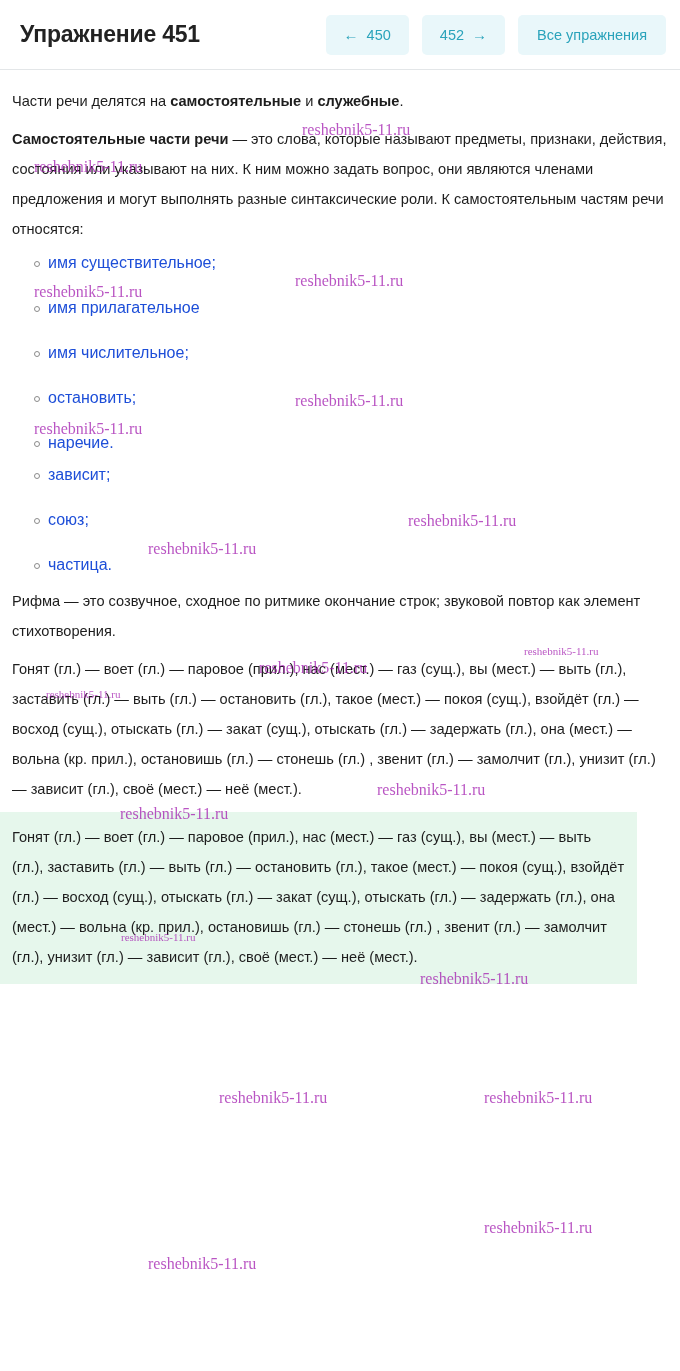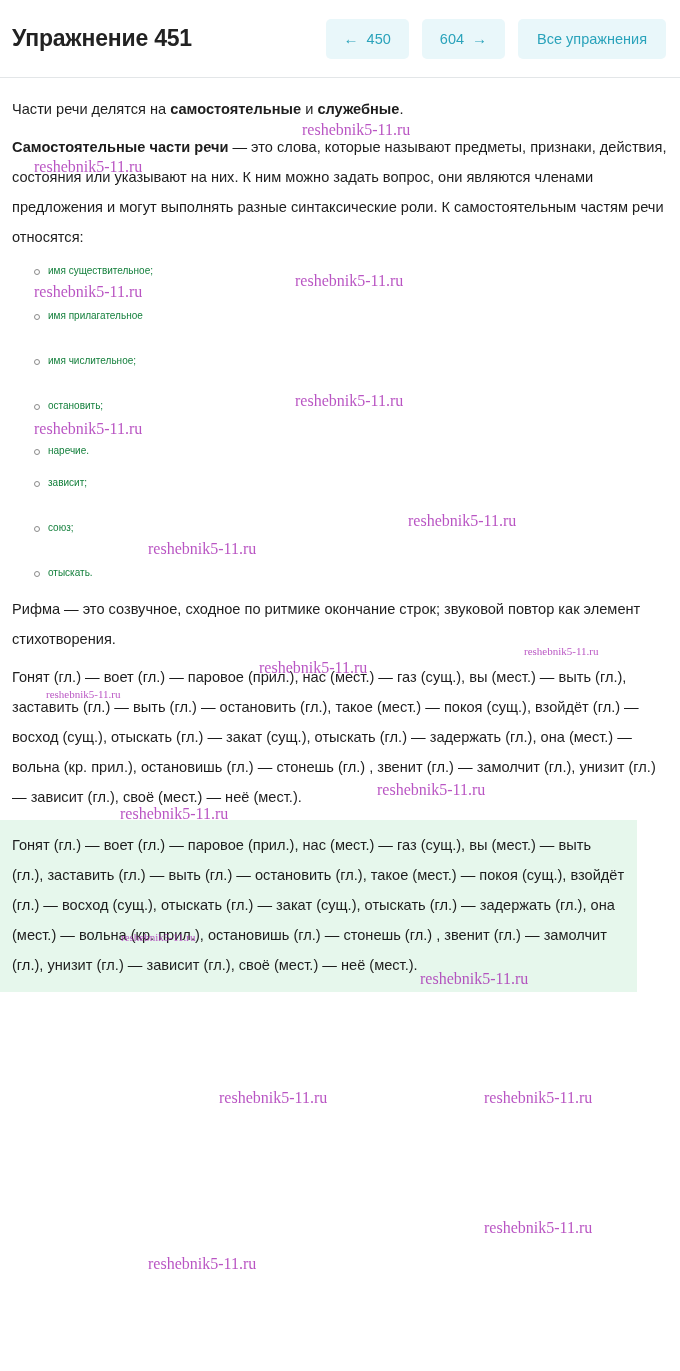--- a/index.html
+++ b/index.html
@@ -7,24 +7,24 @@
     margin: 0; padding: 0;
     width: 680px;
     background: #ffffff;
     font-family: "Liberation Sans", sans-serif;
     color: #1a1a1a;
   }
   body { position: relative; width: 680px; min-height: 1371px; overflow: hidden; }
 
   
   .header {
-    height: 78px;
+    height: 70px;
     display: flex;
     align-items: center;
-    padding: 0 14px 0 12px;
+    padding: 0 14px 0 20px;
     border-bottom: 1px solid #e3e6e8;
     background: #fff;
     justify-content: center;
   }
   .page-title {
     font-size: 23px;
     font-weight: bold;
     color: #222;
     letter-spacing: -0.2px;
     white-space: nowrap;
@@ -63,26 +63,26 @@
     color: #1d1d1d;
   }
   p.para b { font-weight: bold; }
 
   ul.plain {
     margin: 4px 0 10px 0;
     padding-left: 22px;
     list-style: none;
   }
   ul.plain li {
-    font-size: 10px;
+    font-size: 16px;
     line-height: 22px;
     position: relative;
     margin: 0 0 23px 0;
     padding-left: 14px;
-    color: #15803d;
+    color: #1d4ed8;
   }
   ul.plain li:before {
     content: "";
     position: absolute;
     left: 0; top: 9px;
     width: 4px; height: 4px;
     border: 1px solid #8b8b8b;
     border-radius: 50%;
     background: #fff;
   }
@@ -117,21 +117,21 @@
 <body>
 
 <div class="header">
   <div class="page-title">Упражнение 451</div>
   <div class="nav-group">
     <div class="nav-btn">
       <span class="arrow">←</span>
       <span>450</span>
     </div>
     <div class="nav-btn">
-      <span>604</span>
+      <span>452</span>
       <span class="arrow">→</span>
     </div>
     <div class="nav-btn all">
       <span>Все упражнения</span>
     </div>
   </div>
 </div>
 
 <div class="content">
 
@@ -144,21 +144,21 @@
     <li>имя прилагательное</li>
     <li>имя числительное;</li>
     <li>остановить;</li>
     <li>наречие.</li>
   </ul>
 
 
   <ul class="plain">
     <li>зависит;</li>
     <li>союз;</li>
-    <li>отыскать.</li>
+    <li>частица.</li>
   </ul>
 
   <p class="para">Рифма — это созвучное, сходное по ритмике окончание строк; звуковой повтор как элемент стихотворения.</p>
 
   <p class="para">Гонят (гл.) — воет (гл.) — паровое (прил.), нас (мест.) — газ (сущ.), вы (мест.) — выть (гл.), заставить (гл.) — выть (гл.) — остановить (гл.), такое (мест.) — покоя (сущ.), взойдёт (гл.) — восход (сущ.), отыскать (гл.) — закат (сущ.), отыскать (гл.) — задержать (гл.), она (мест.) — вольна (кр. прил.), остановишь (гл.) — стонешь (гл.) , звенит (гл.) — замолчит (гл.), унизит (гл.) — зависит (гл.), своё (мест.) — неё (мест.).</p>
 
   <div class="answer-block">
     <p>Гонят (гл.) — воет (гл.) — паровое (прил.), нас (мест.) — газ (сущ.), вы (мест.) — выть (гл.), заставить (гл.) — выть (гл.) — остановить (гл.), такое (мест.) — покоя (сущ.), взойдёт (гл.) — восход (сущ.), отыскать (гл.) — закат (сущ.), отыскать (гл.) — задержать (гл.), она (мест.) — вольна (кр. прил.), остановишь (гл.) — стонешь (гл.) , звенит (гл.) — замолчит (гл.), унизит (гл.) — зависит (гл.), своё (мест.) — неё (мест.).</p>
   </div>
 

